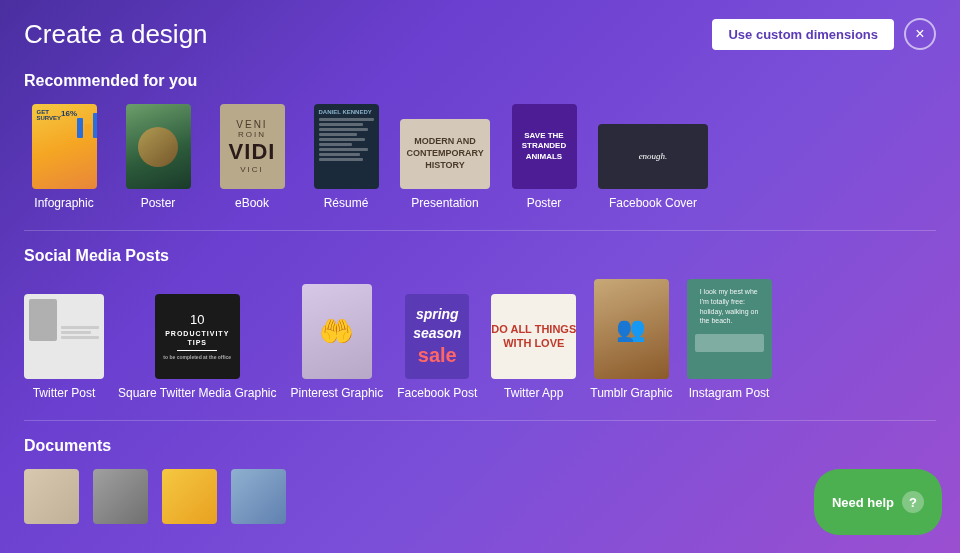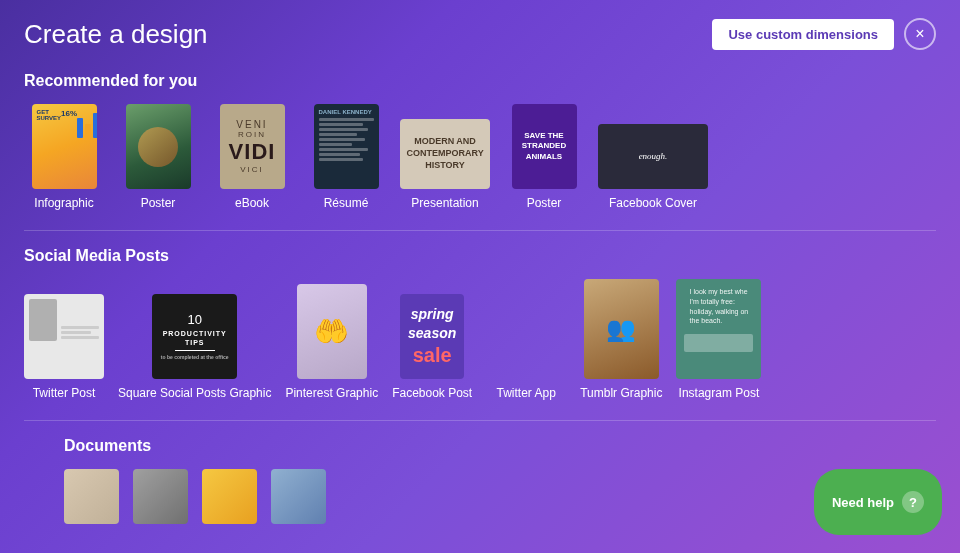--- a/index.html
+++ b/index.html
@@ -299,21 +299,20 @@
       width: 22px; height: 22px;
       background: rgba(255,255,255,0.3);
       border-radius: 50%;
       display: flex; align-items: center; justify-content: center;
       font-weight: 700;
       font-size: 13px;
     }
 
     .docs-section {
       margin-top: 4px;
-      margin-left: 40px;
     }
     
     .docs-row {
       display: flex;
       gap: 14px;
       overflow: hidden;
       height: 55px;
     }
     .doc-thumb {
       width: 55px; height: 55px;
@@ -469,21 +468,21 @@
           <div class="thumb-square">
             <div class="square-text">
               <div style="font-size:13px;font-weight:400;color:#ffffff">10</div>
               <div style="font-size:7px;color:white;letter-spacing:1px">PRODUCTIVITY</div>
               <div style="font-size:7px;color:white;letter-spacing:1px">TIPS</div>
               <div style="height:1px;background:white;width:40px;margin:3px auto"></div>
               <div style="font-size:5px;color:#aaa;line-height:1.3">to be completed at the office</div>
             </div>
           </div>
         </div>
-        <span class="label">Square Social Posts Graphic</span>
+        <span class="label">Square Twitter Media Graphic</span>
       </div>
 
       <div class="design-item">
         <div class="thumb">
           <div class="thumb-pinterest">
             <div class="pinterest-thumb">
               <div style="font-size:28px">🤲</div>
             </div>
           </div>
         </div>
@@ -497,20 +496,28 @@
               <span style="font-size:14px;font-style:italic;font-weight:700">spring</span>
               <span style="font-size:14px;font-style:italic;font-weight:700">season</span>
               <span style="font-size:20px;font-weight:900;color:#ff6666">sale</span>
             </div>
           </div>
         </div>
         <span class="label">Facebook Post</span>
       </div>
 
       <div class="design-item">
+        <div class="thumb">
+          <div class="thumb-fbapp">
+            <div class="fbapp-text">
+              <div>DO ALL THINGS</div>
+              <div>WITH LOVE</div>
+            </div>
+          </div>
+        </div>
         <span class="label">Twitter App</span>
       </div>
 
       <div class="design-item">
         <div class="thumb">
           <div class="thumb-tumblr">
             <div class="tumblr-img">👥</div>
           </div>
         </div>
         <span class="label">Tumblr Graphic</span>

